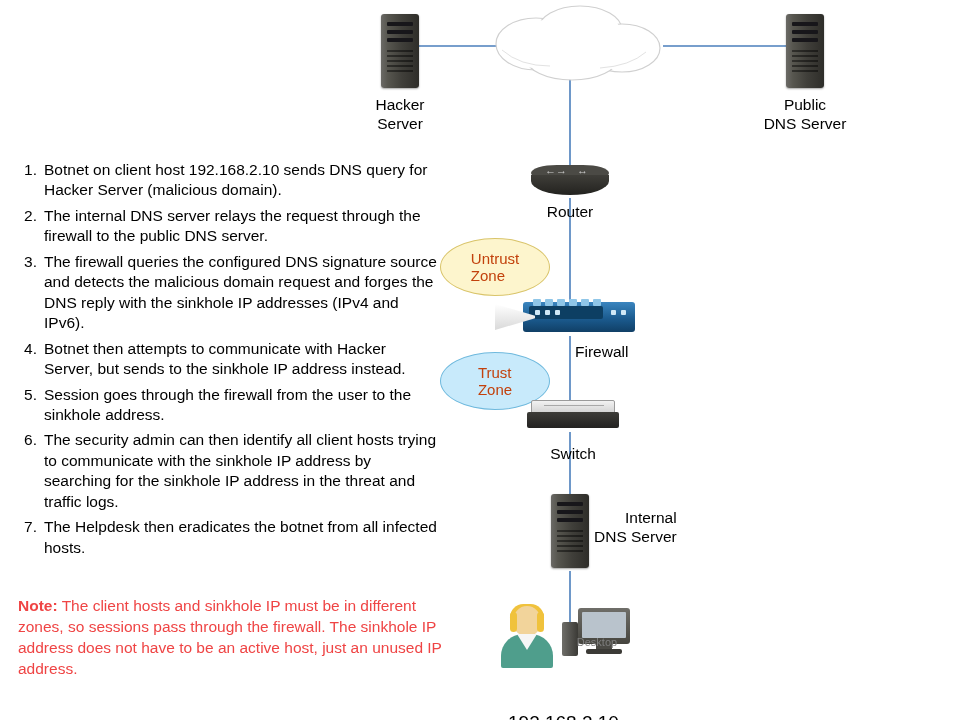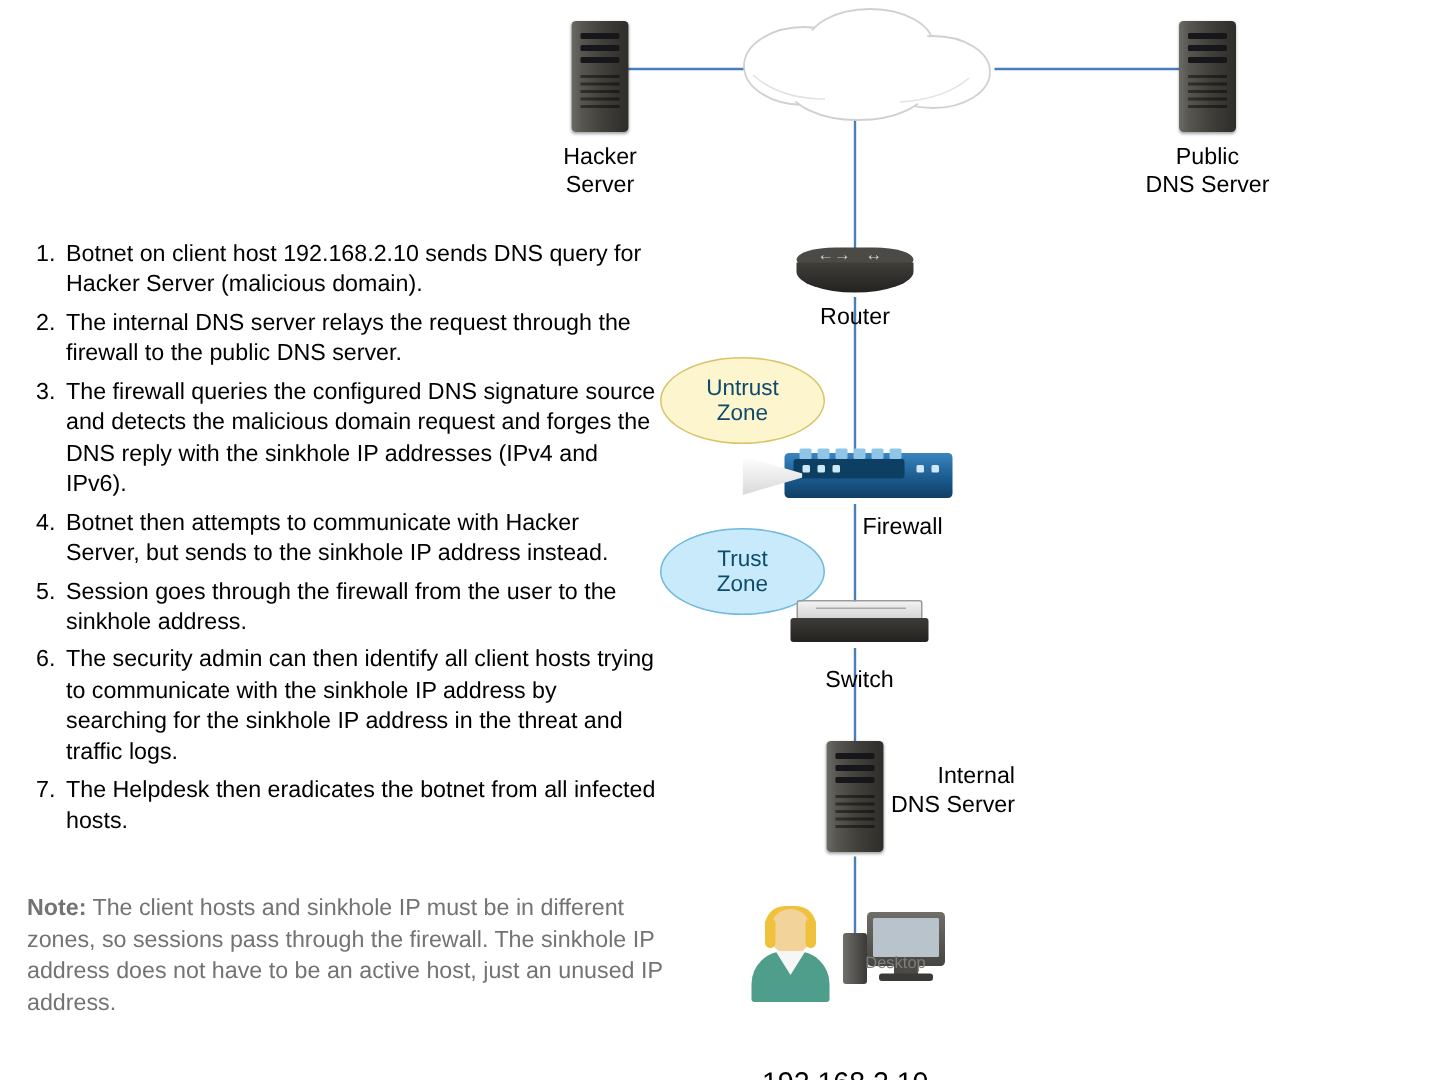--- a/index.html
+++ b/index.html
@@ -52,21 +52,21 @@
   .step-text {
     flex: 1 1 auto;
   }
   .note {
     position: absolute;
     left: 18px;
     top: 595px;
     width: 425px;
     font-size: 15.5px;
     line-height: 1.36;
-    color: #737373;
+    color: #ef4444;
   }
   .note b { font-weight: bold; }
 
   
   .node {
     position: absolute;
   }
   .node-label {
     text-align: center;
     font-size: 15.5px;
@@ -109,23 +109,23 @@
   }
 
   
   .cloud-wrap {
     position: absolute;
   }
 
   
   .zone {
     position: absolute;
-    text-align: center;
+    text-align: left;
     font-size: 15px;
-    color: #0c4a6e;
+    color: #c2410c;
     display: flex;
     align-items: center;
     justify-content: center;
     line-height: 1.15;
   }
   .zone-untrust {
     width: 108px;
     height: 56px;
     border-radius: 50%;
     background: #fdf5cd;

